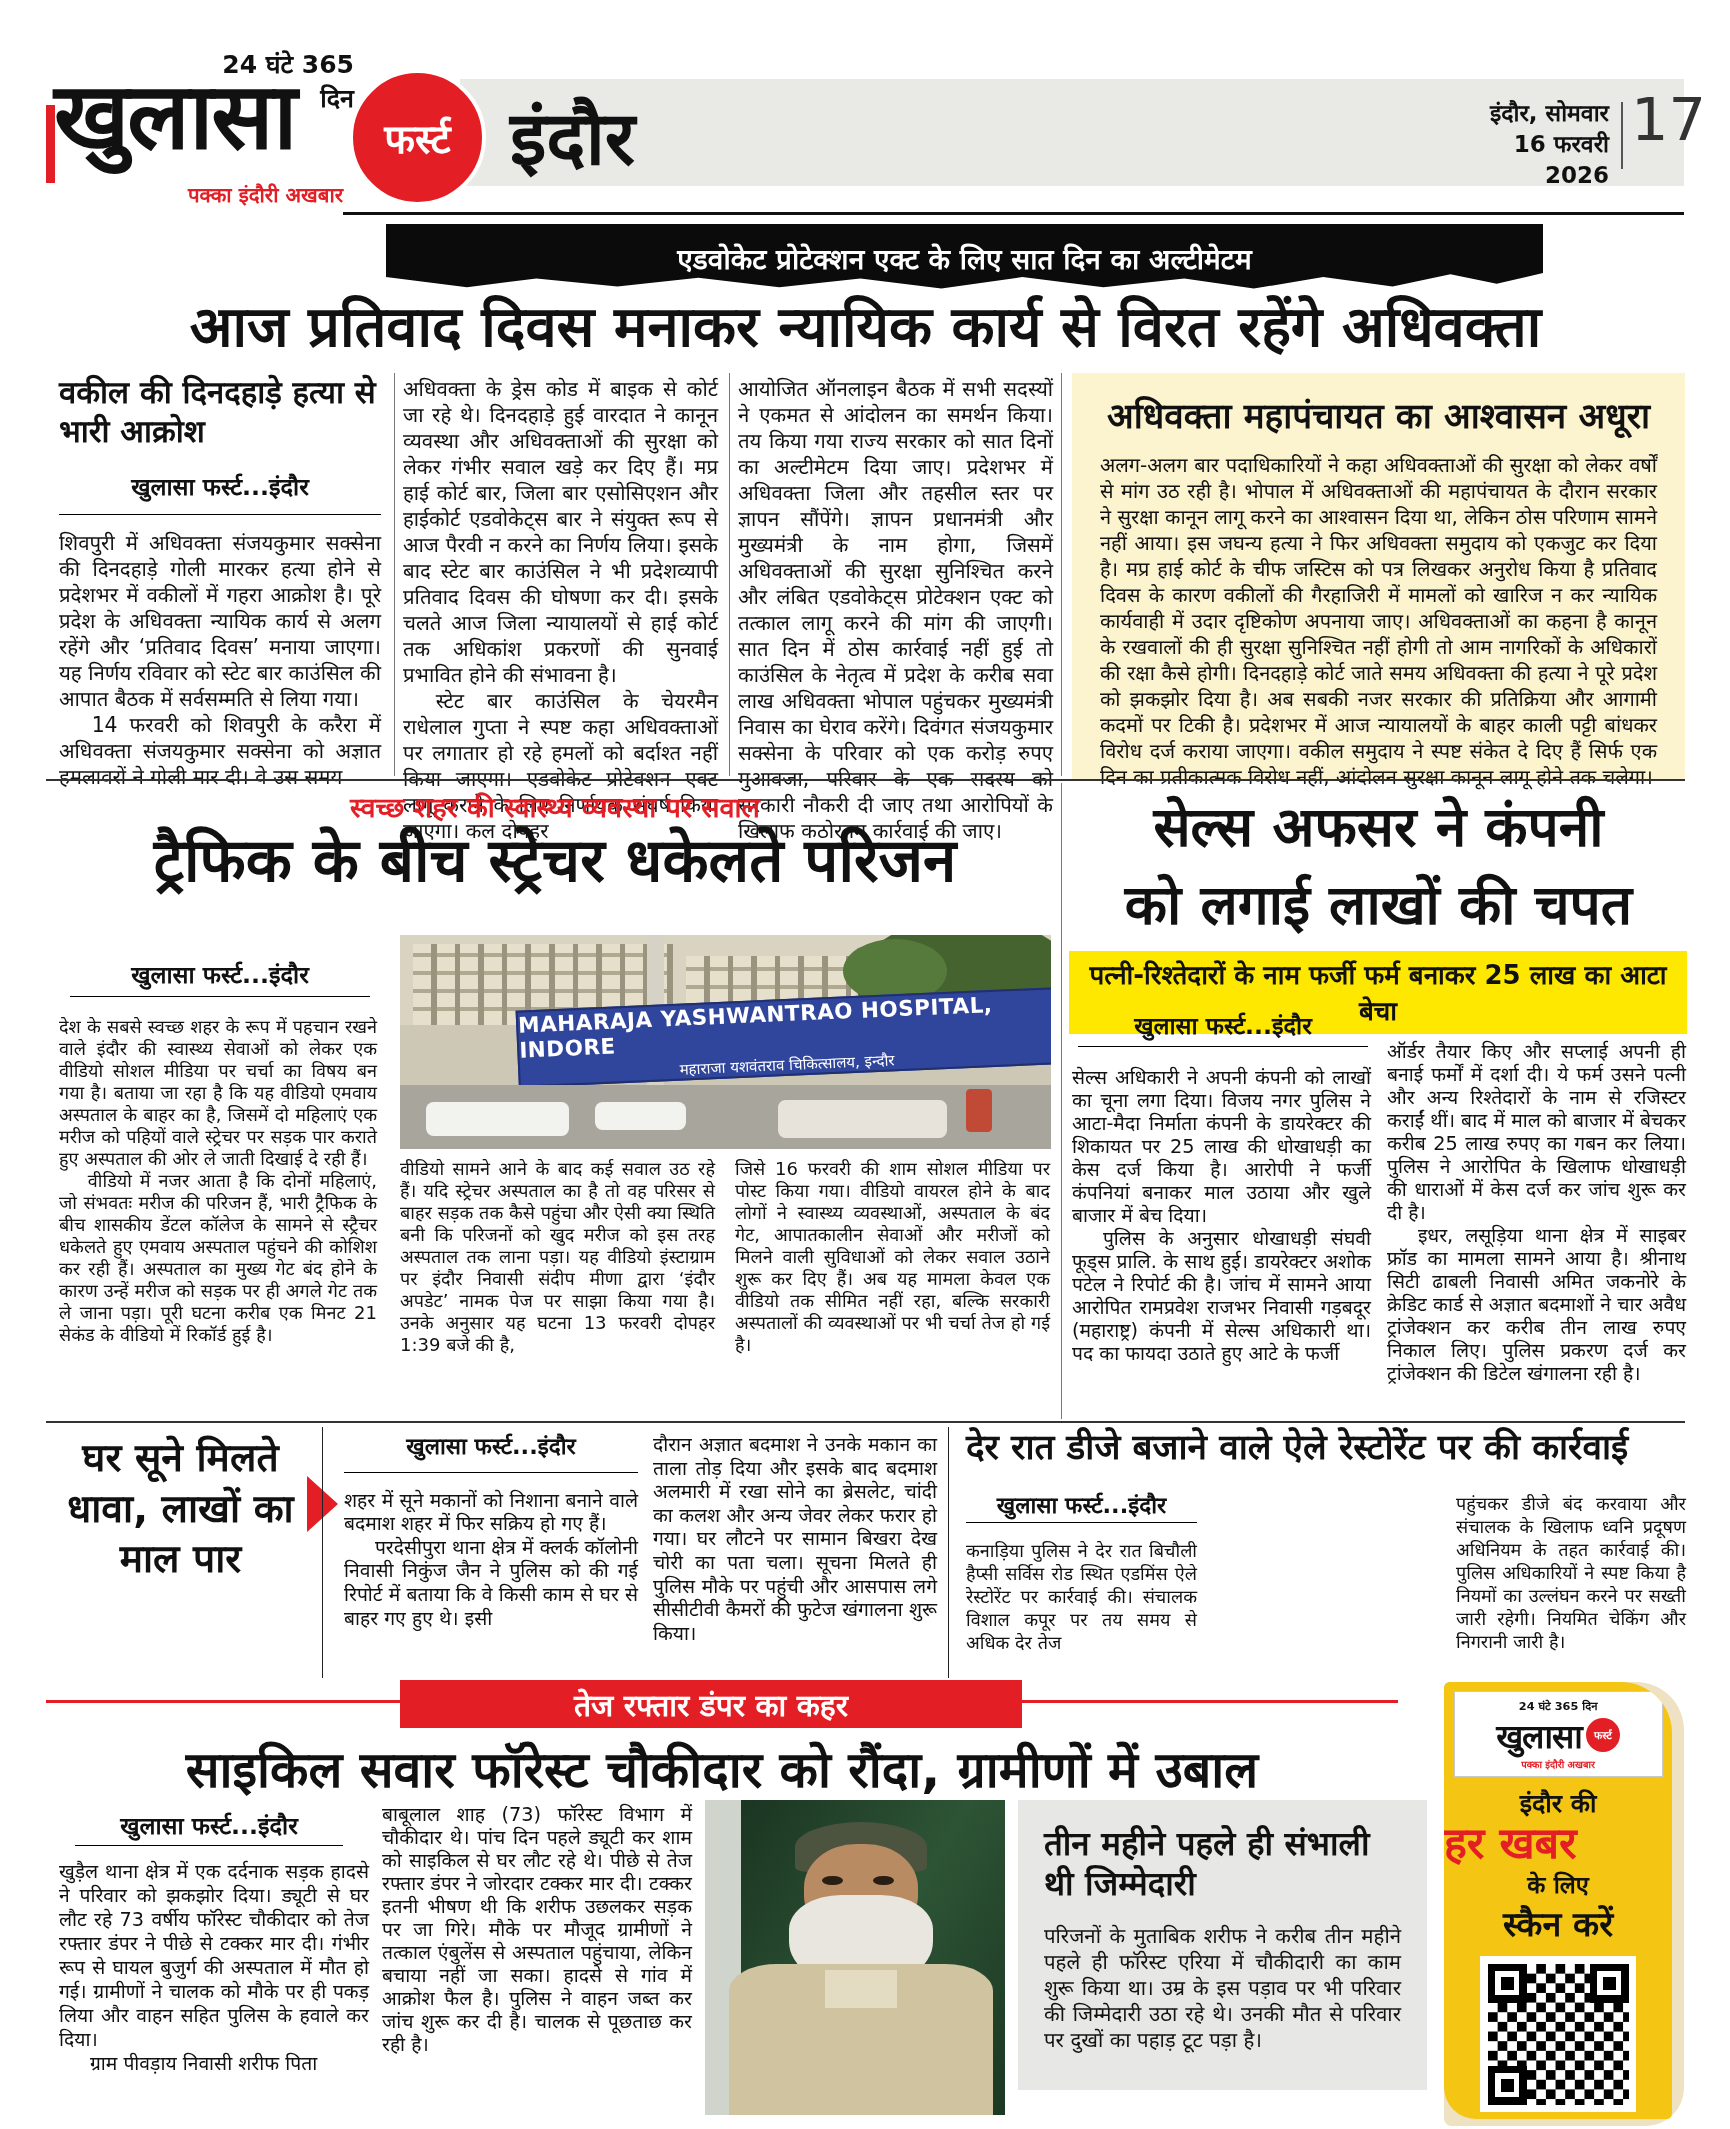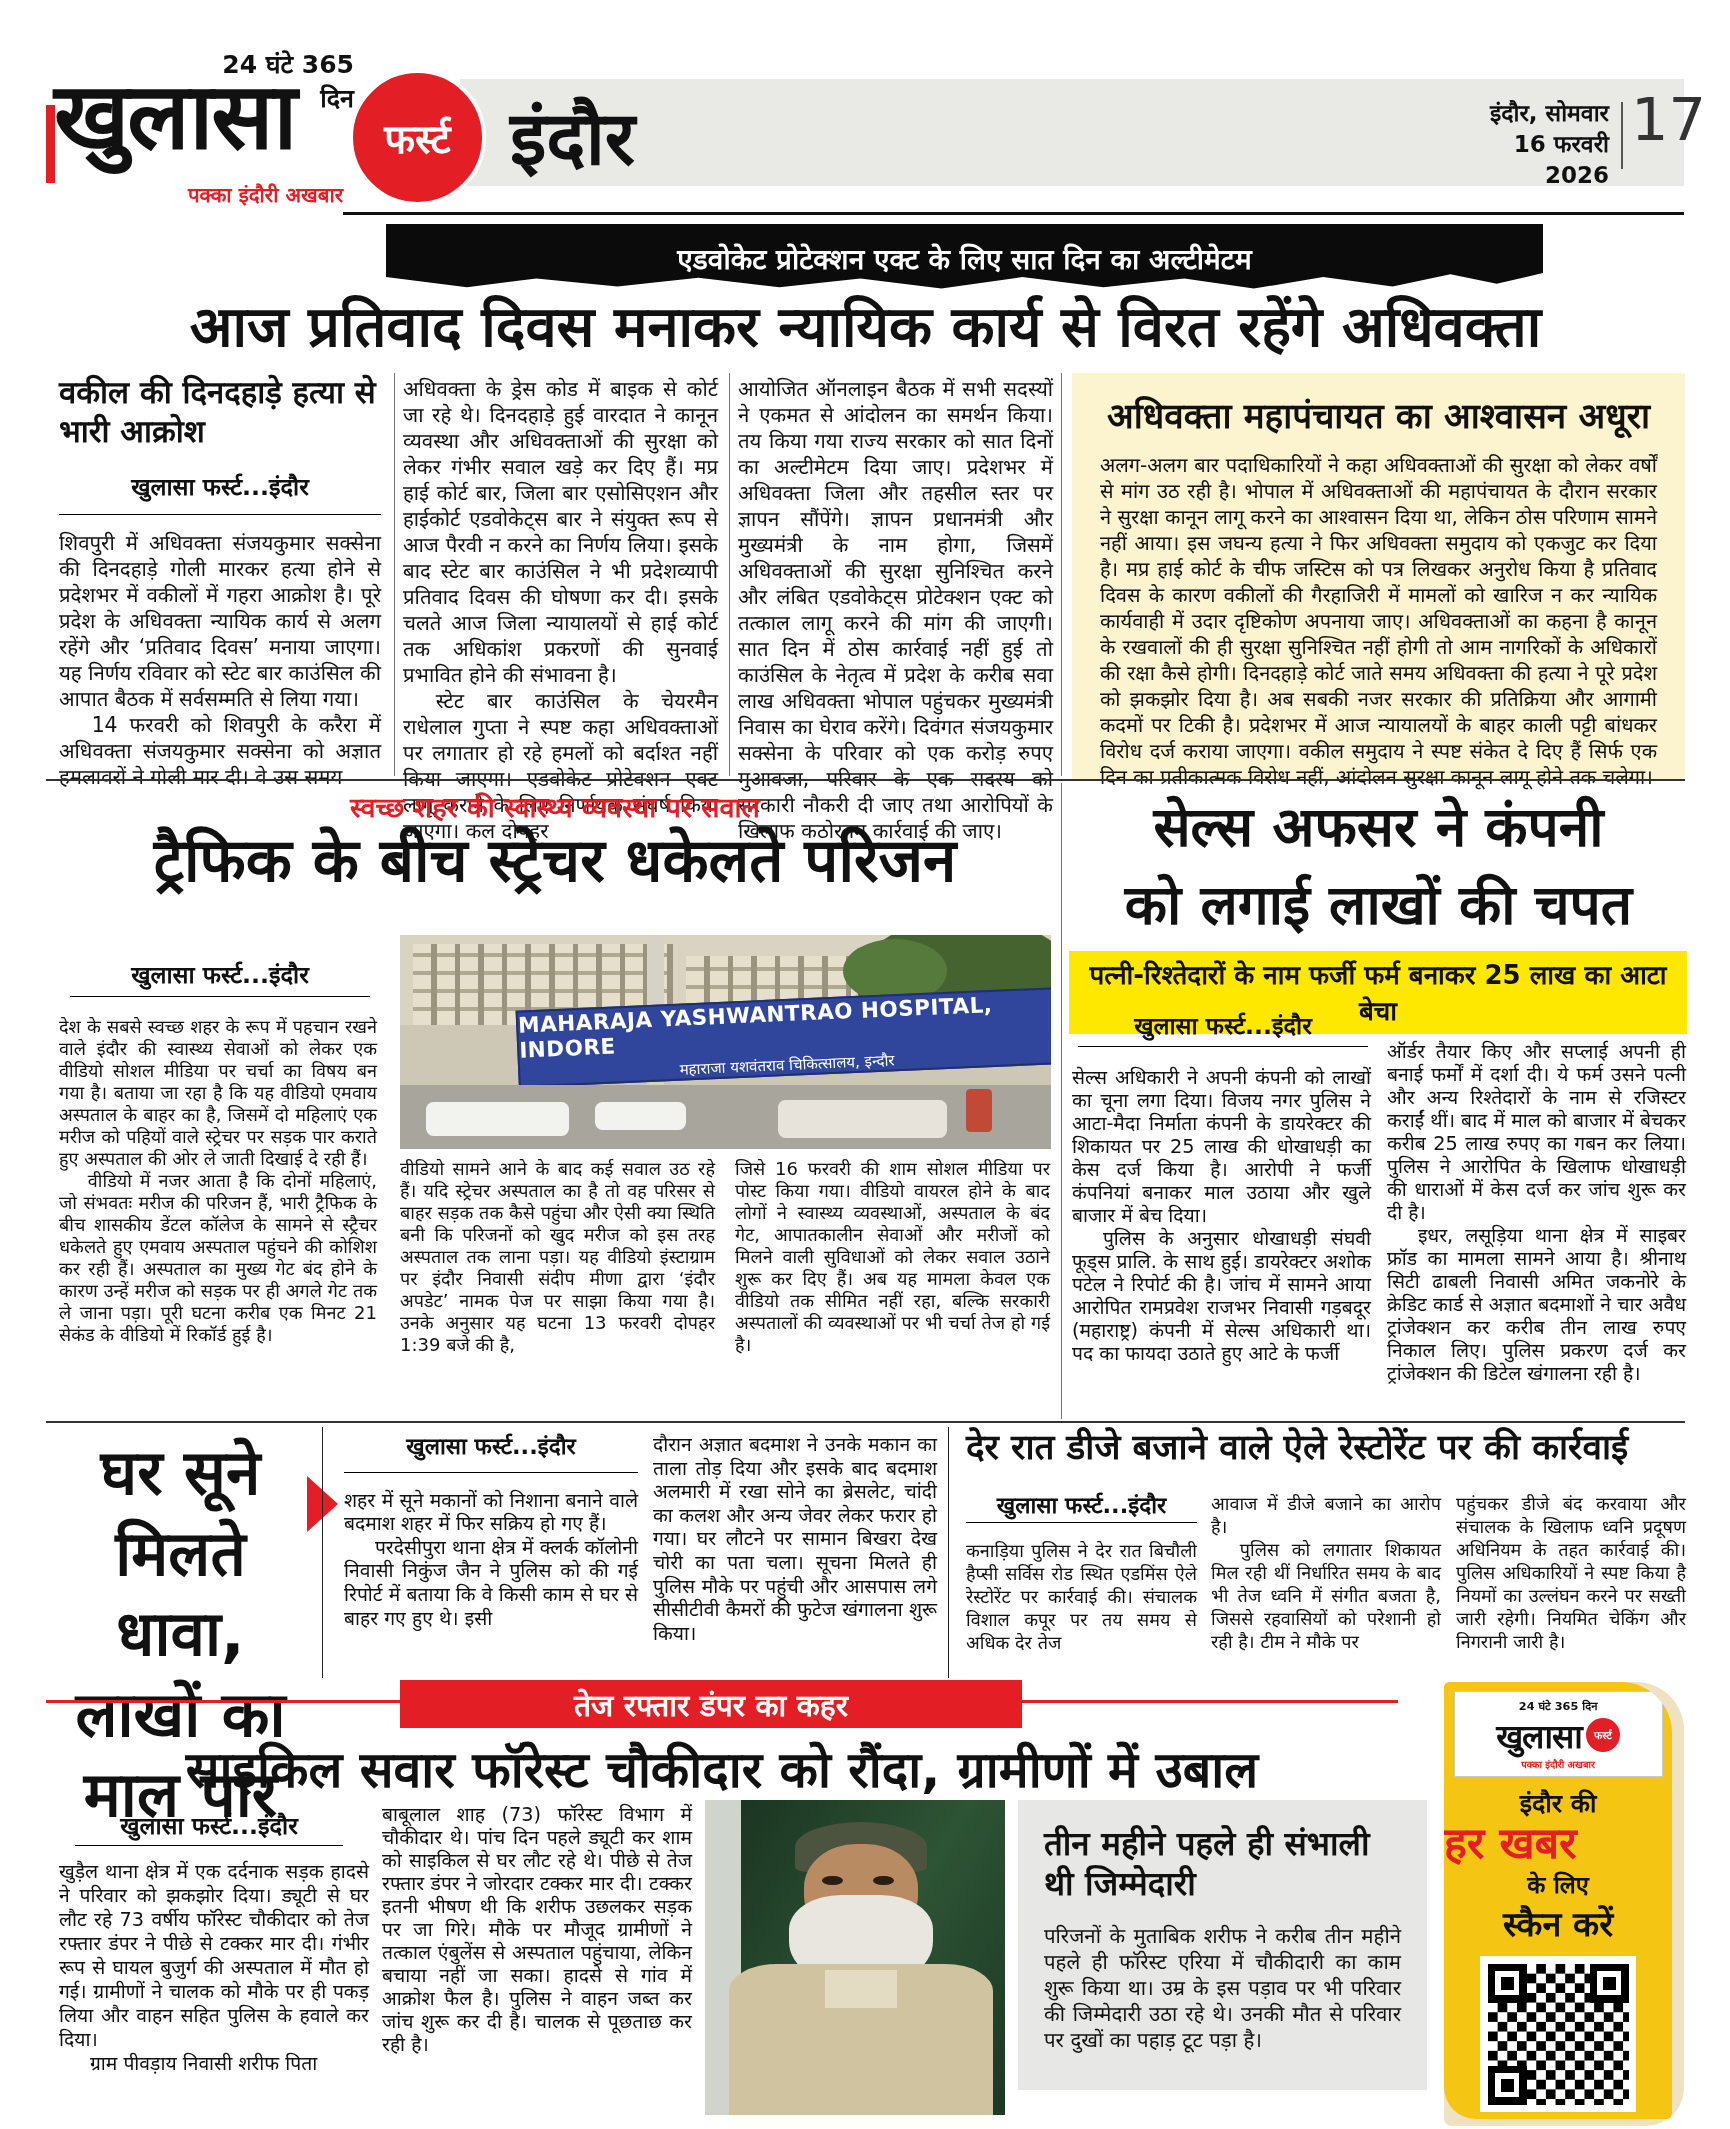--- a/index.html
+++ b/index.html
@@ -81,21 +81,21 @@
                    text-align:center;padding:5.4px 0;}
   .sales-byline{left:1078px;top:1009px;width:290px;font-size:23.6px;}
   .sales-rule{left:1078px;top:1046px;width:290px;}
   .body36{font-size:19.3px;line-height:23px;}
   .sales-col1{left:1072px;top:1066px;width:299px;}
   .sales-col2{left:1387px;top:1040px;width:299px;}
 
   .sec-rule{left:46px;top:1421px;width:1639px;}
 
   
-  .burg-headline{left:56px;top:1433px;width:249px;font-size:62px;font-weight:800;line-height:1.3;text-align:center;}
+  .burg-headline{left:56px;top:1433px;width:249px;font-size:39px;font-weight:800;line-height:1.3;text-align:center;}
   .red-arrow{left:307px;top:1476px;width:0;height:0;border-left:31px solid #e31e24;
              border-top:28px solid transparent;border-bottom:28px solid transparent;}
   .vrule-burg1{left:322px;top:1427px;height:251px;background:#222;}
   .burg-col1{left:344px;top:1430px;width:294px;}
   .burg-col1 .byline{font-size:22.5px;}
   .burg-col1 .rule{margin-top:10.7px;}
   .burg-col1 .body{margin-top:16px;}
   .body36b{font-size:19.3px;line-height:23.6px;}
   .burg-col2{left:653px;top:1433px;width:284px;}
   .vrule-burg2{left:948px;top:1427px;height:251px;background:#222;}
@@ -283,24 +283,20 @@
     <p>दौरान अज्ञात बदमाश ने उनके मकान का ताला तोड़ दिया और इसके बाद बदमाश अलमारी में रखा सोने का ब्रेसलेट, चांदी का कलश और अन्य जेवर लेकर फरार हो गया। घर लौटने पर सामान बिखरा देख चोरी का पता चला। सूचना मिलते ही पुलिस मौके पर पहुंची और आसपास लगे सीसीटीवी कैमरों की फुटेज खंगालना शुरू किया।</p>
   </div>
   <div class="vrule vrule-burg2"></div>
 
   <div class="abs dj-headline">देर रात डीजे बजाने वाले ऐले रेस्टोरेंट पर की कार्रवाई</div>
   <div class="abs dj-byline ctr">खुलासा फर्स्ट...इंदौर</div>
   <div class="abs rule dj-rule"></div>
   <div class="abs dj-col1 body34c just">
     <p>कनाड़िया पुलिस ने देर रात बिचौली हैप्सी सर्विस रोड स्थित एडमिंस ऐले रेस्टोरेंट पर कार्रवाई की। संचालक विशाल कपूर पर तय समय से अधिक देर तेज</p>
   </div>
-  <div class="abs dj-col2 body34c just">
-    <p>आवाज में डीजे बजाने का आरोप है।</p>
-    <p class="ind">पुलिस को लगातार शिकायत मिल रही थीं निर्धारित समय के बाद भी तेज ध्वनि में संगीत बजता है, जिससे रहवासियों को परेशानी हो रही है। टीम ने मौके पर</p>
-  </div>
   <div class="abs dj-col3 body34c just">
     <p>पहुंचकर डीजे बंद करवाया और संचालक के खिलाफ ध्वनि प्रदूषण अधिनियम के तहत कार्रवाई की। पुलिस अधिकारियों ने स्पष्ट किया है नियमों का उल्लंघन करने पर सख्ती जारी रहेगी। नियमित चेकिंग और निगरानी जारी है।</p>
   </div>
 
   <div class="abs dumper-redline"></div>
   <div class="abs dumper-banner">
     <span>तेज रफ्तार डंपर का कहर</span>
   </div>
   <div class="abs dumper-headline">साइकिल सवार फॉरेस्ट चौकीदार को रौंदा, ग्रामीणों में उबाल</div>
   <div class="abs byline dumper-byline">खुलासा फर्स्ट...इंदौर</div>

